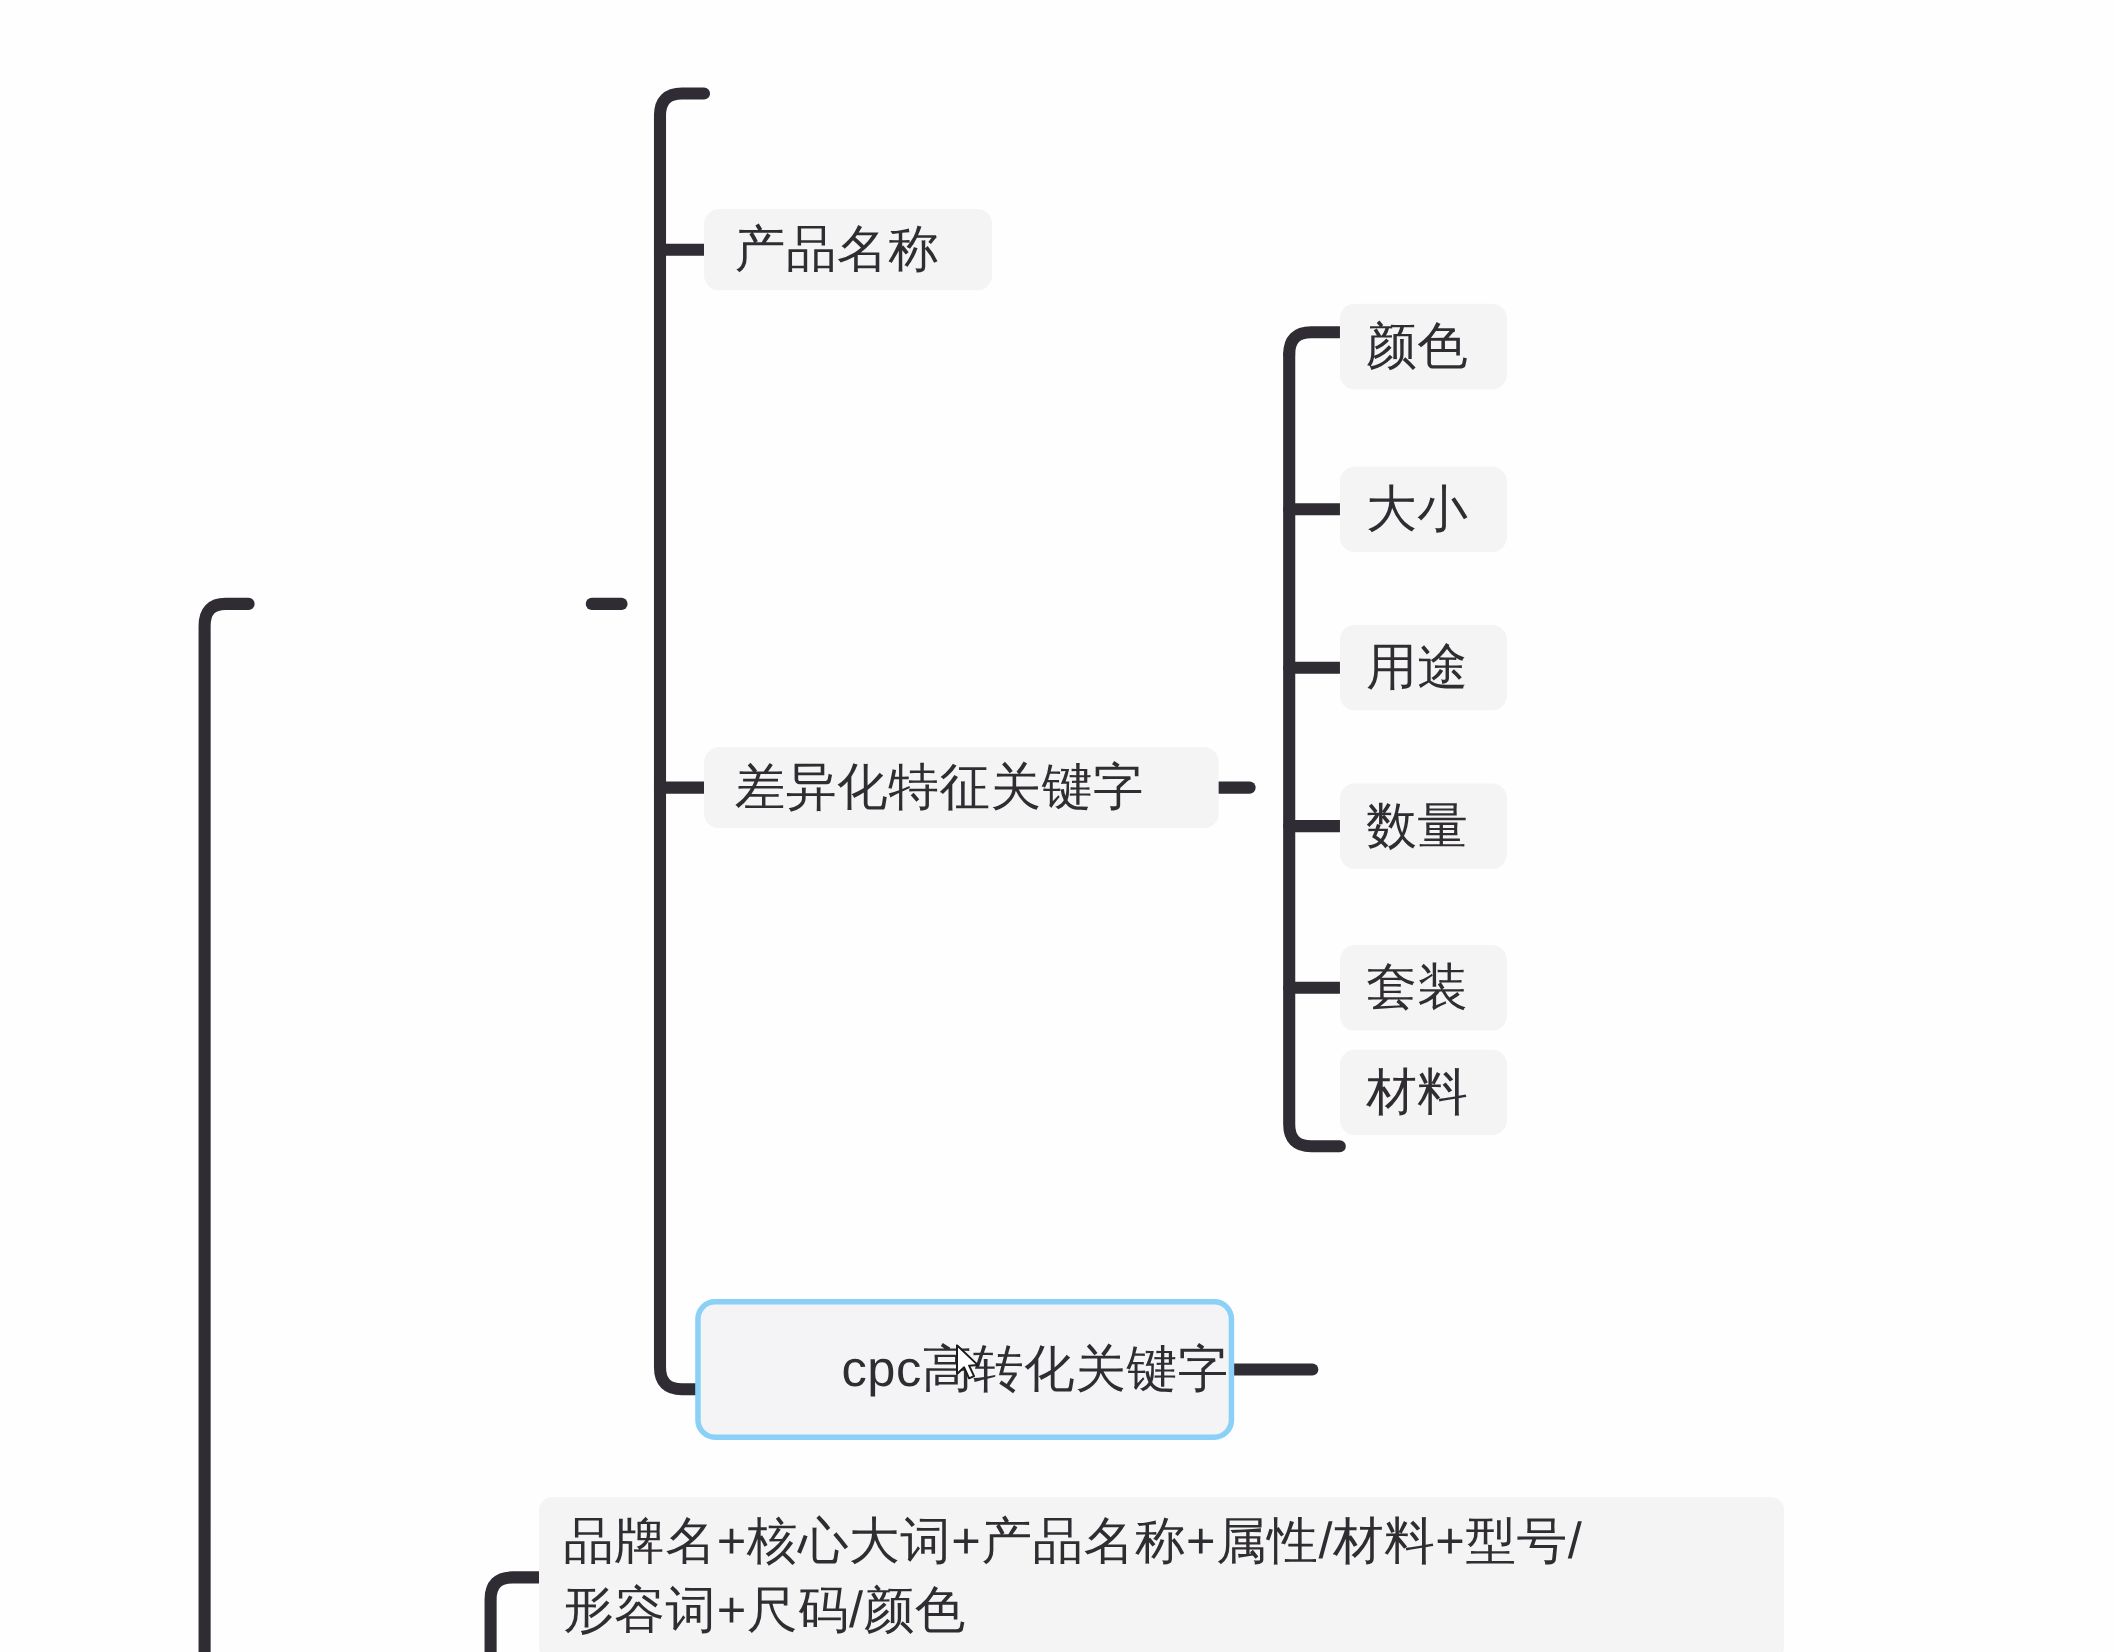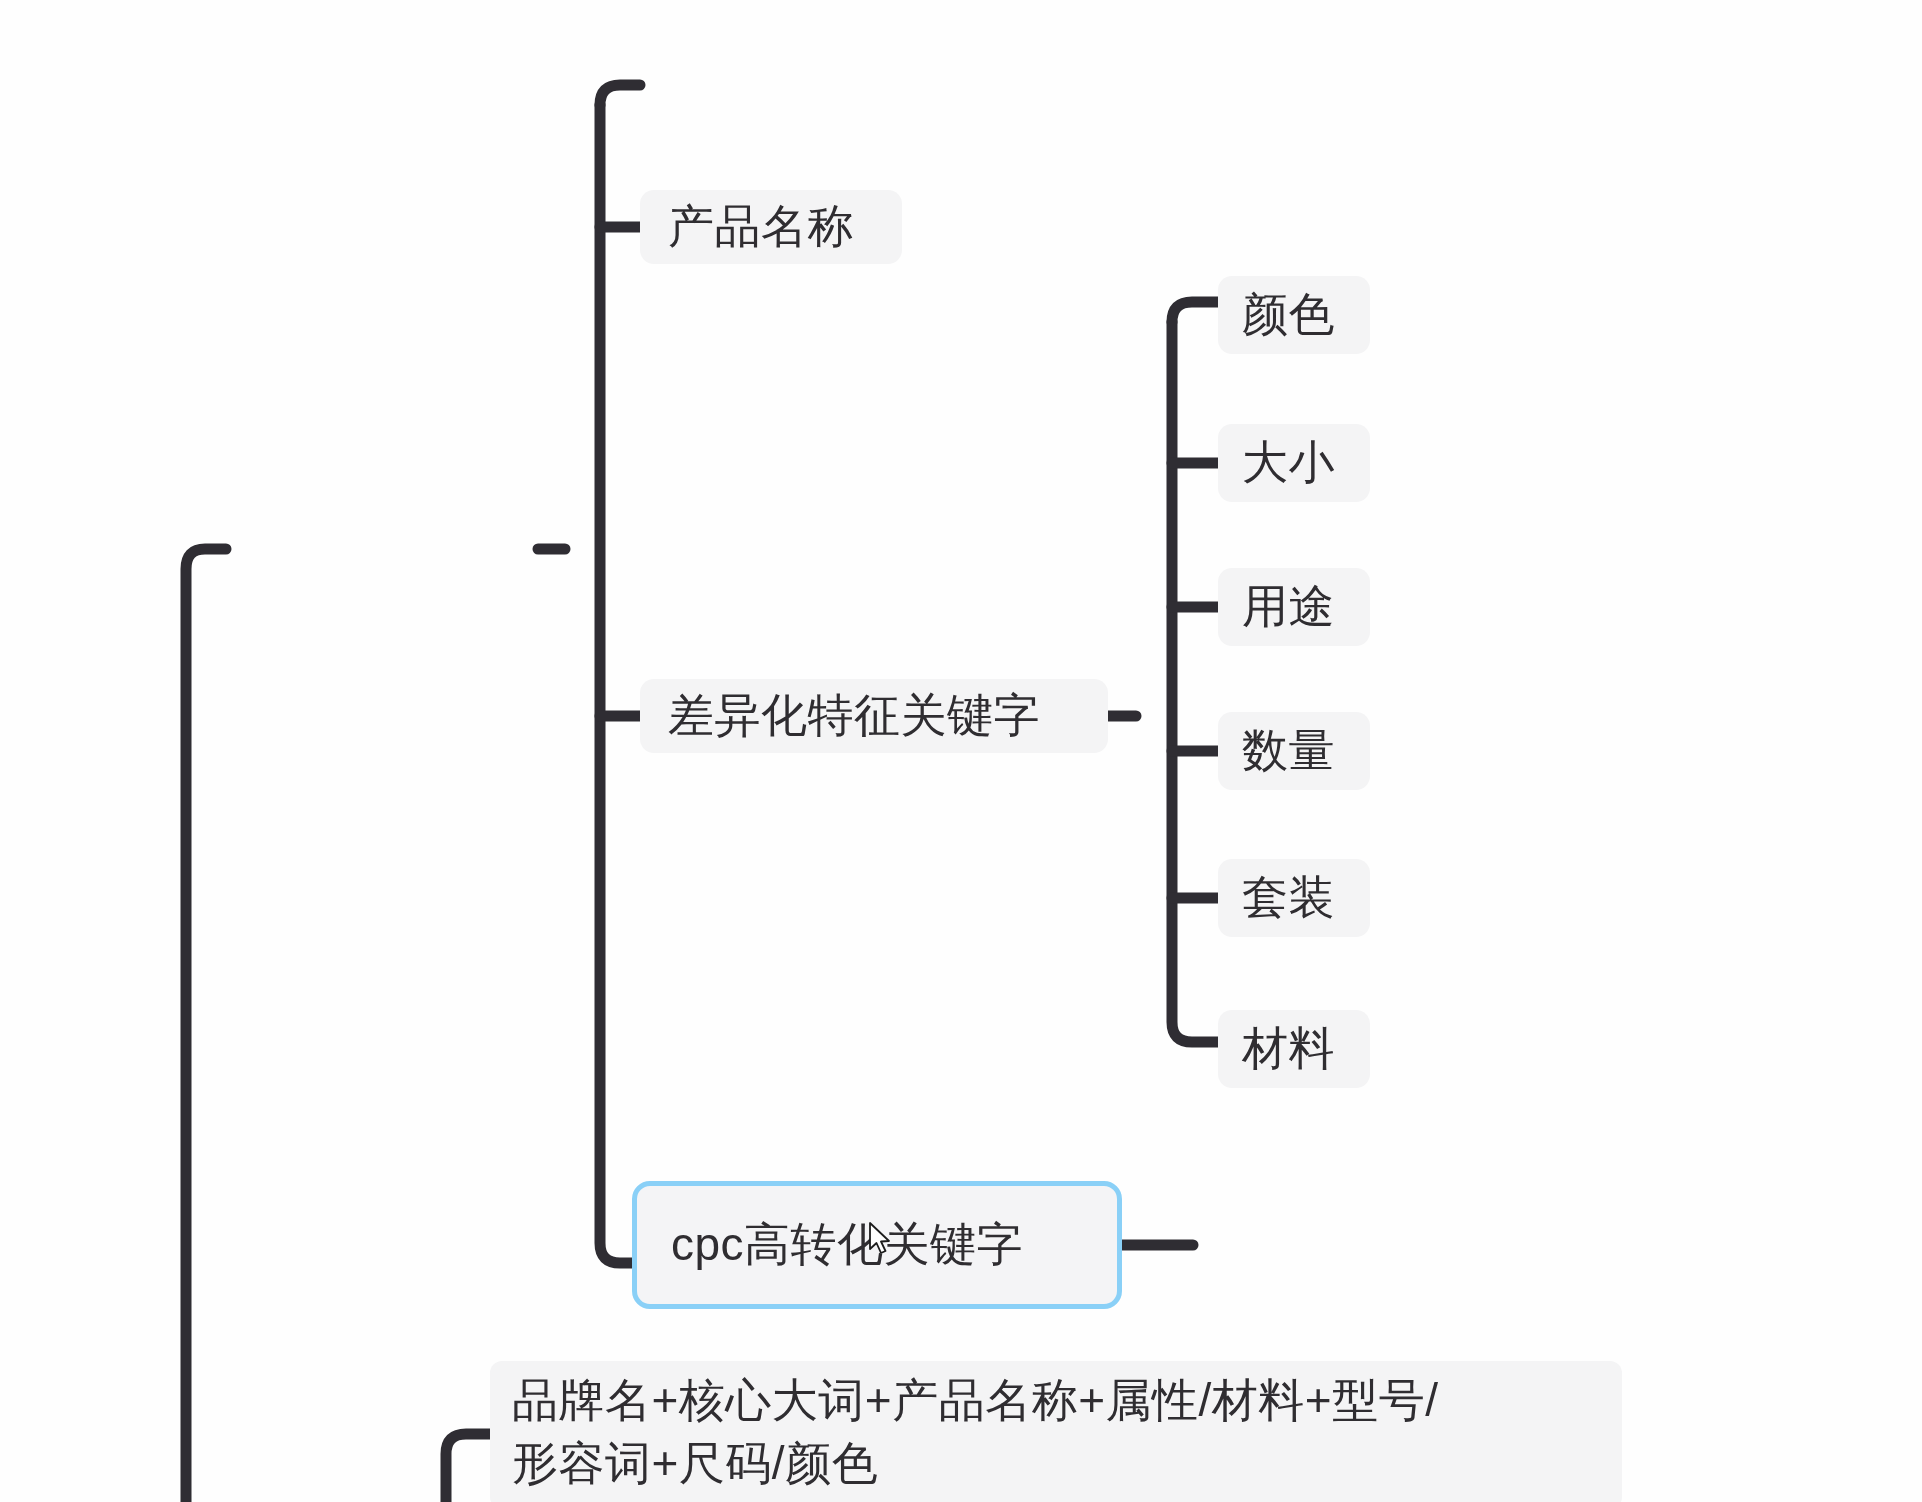--- a/index.html
+++ b/index.html
@@ -37,20 +37,21 @@
     white-space: pre;
     letter-spacing: 0.5px;
   }
   .node.plain {
     background: #f4f4f5;
     border: 2px solid transparent;
   }
   .node.boxed {
     background: #f5f5f7;
     border-radius: 16px;
+    text-align: right;
   }
   .node-label {
     display: block;
     width: 100%;
   }
   
   #node-root {
     left: 226px; top: 513px;
     width: 312px; height: 72px;
     font-size: 46px;
@@ -79,21 +80,21 @@
     left: 1218px;
     width: 152px; height: 78px;
     font-size: 46px;
     padding-left: 22px;
   }
   #node-color   { top: 276px; }
   #node-size    { top: 424px; }
   #node-usage   { top: 568px; }
   #node-qty     { top: 712px; }
   #node-set     { top: 859px; }
-  #node-material{ top: 1010px; font-family: Liberation Mono, monospace; }
+  #node-material{ top: 954px; font-family: Liberation Mono, monospace; }
 
   #node-cpc {
     left: 632px; top: 1181px;
     width: 490px; height: 128px;
     font-size: 46px;
     padding-left: 34px;
     border: 5px solid #8ad0f7;
     background: #f4f4f6;
     border-radius: 18px;
   }

